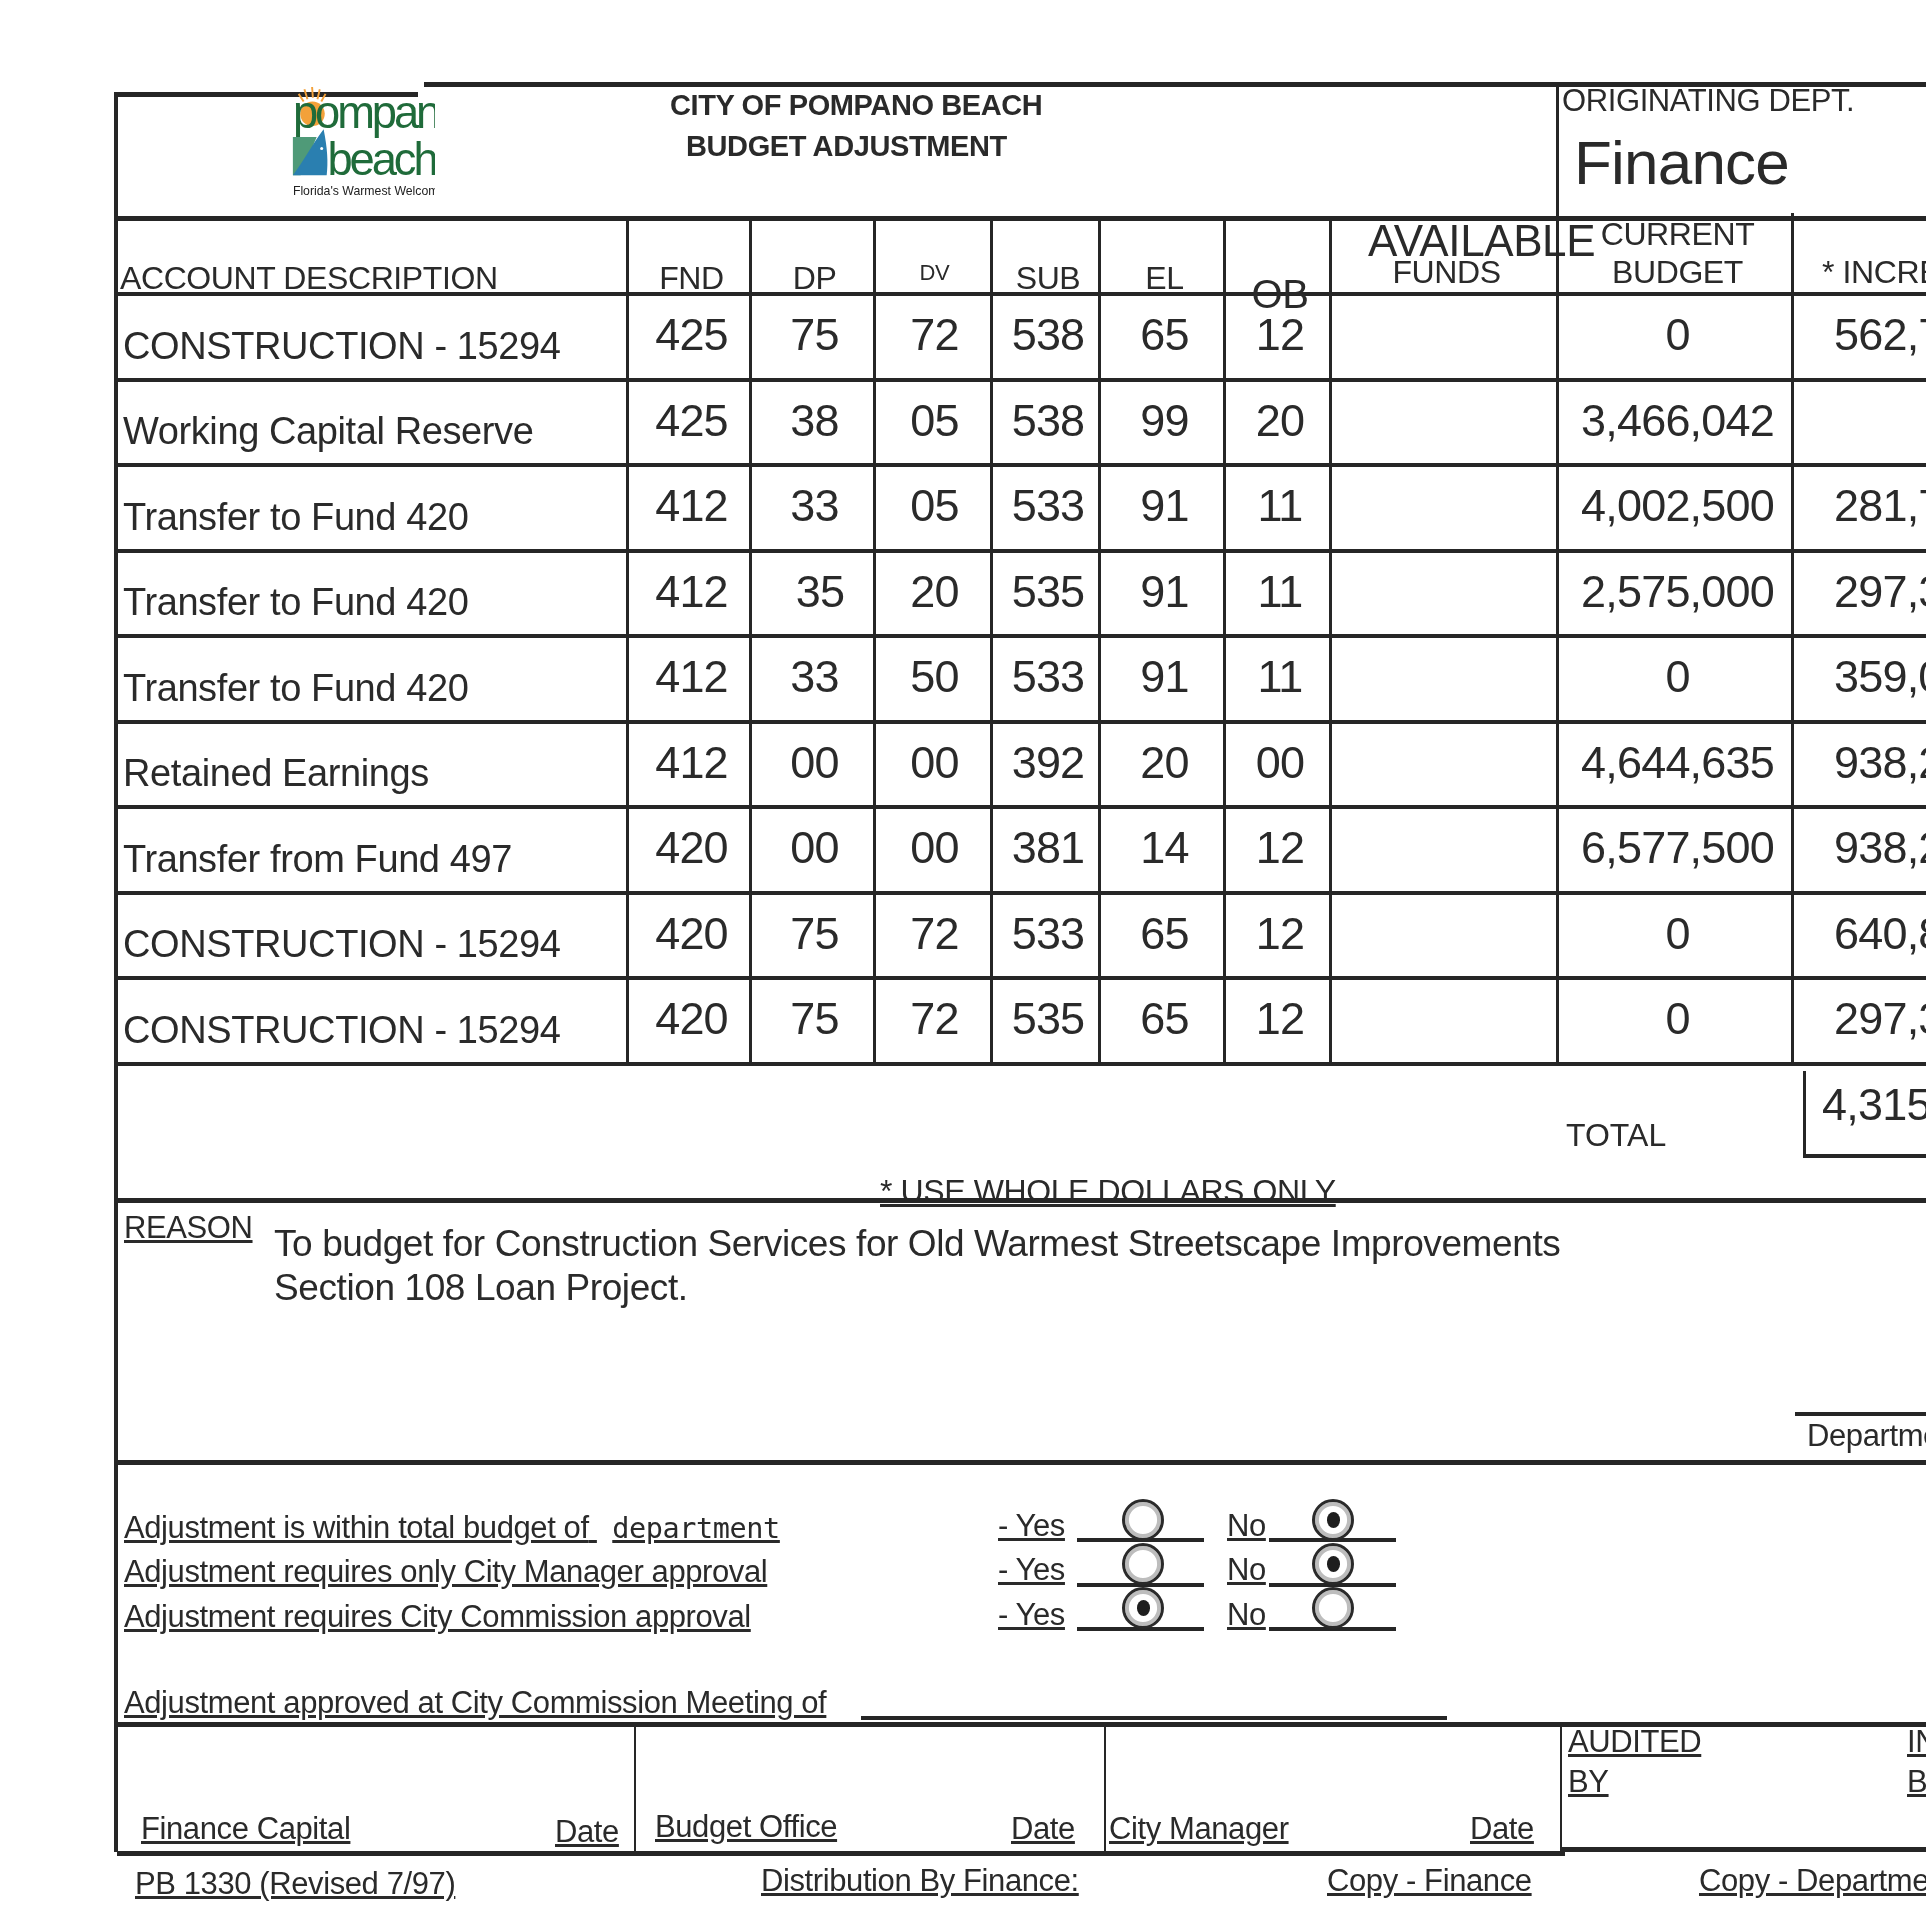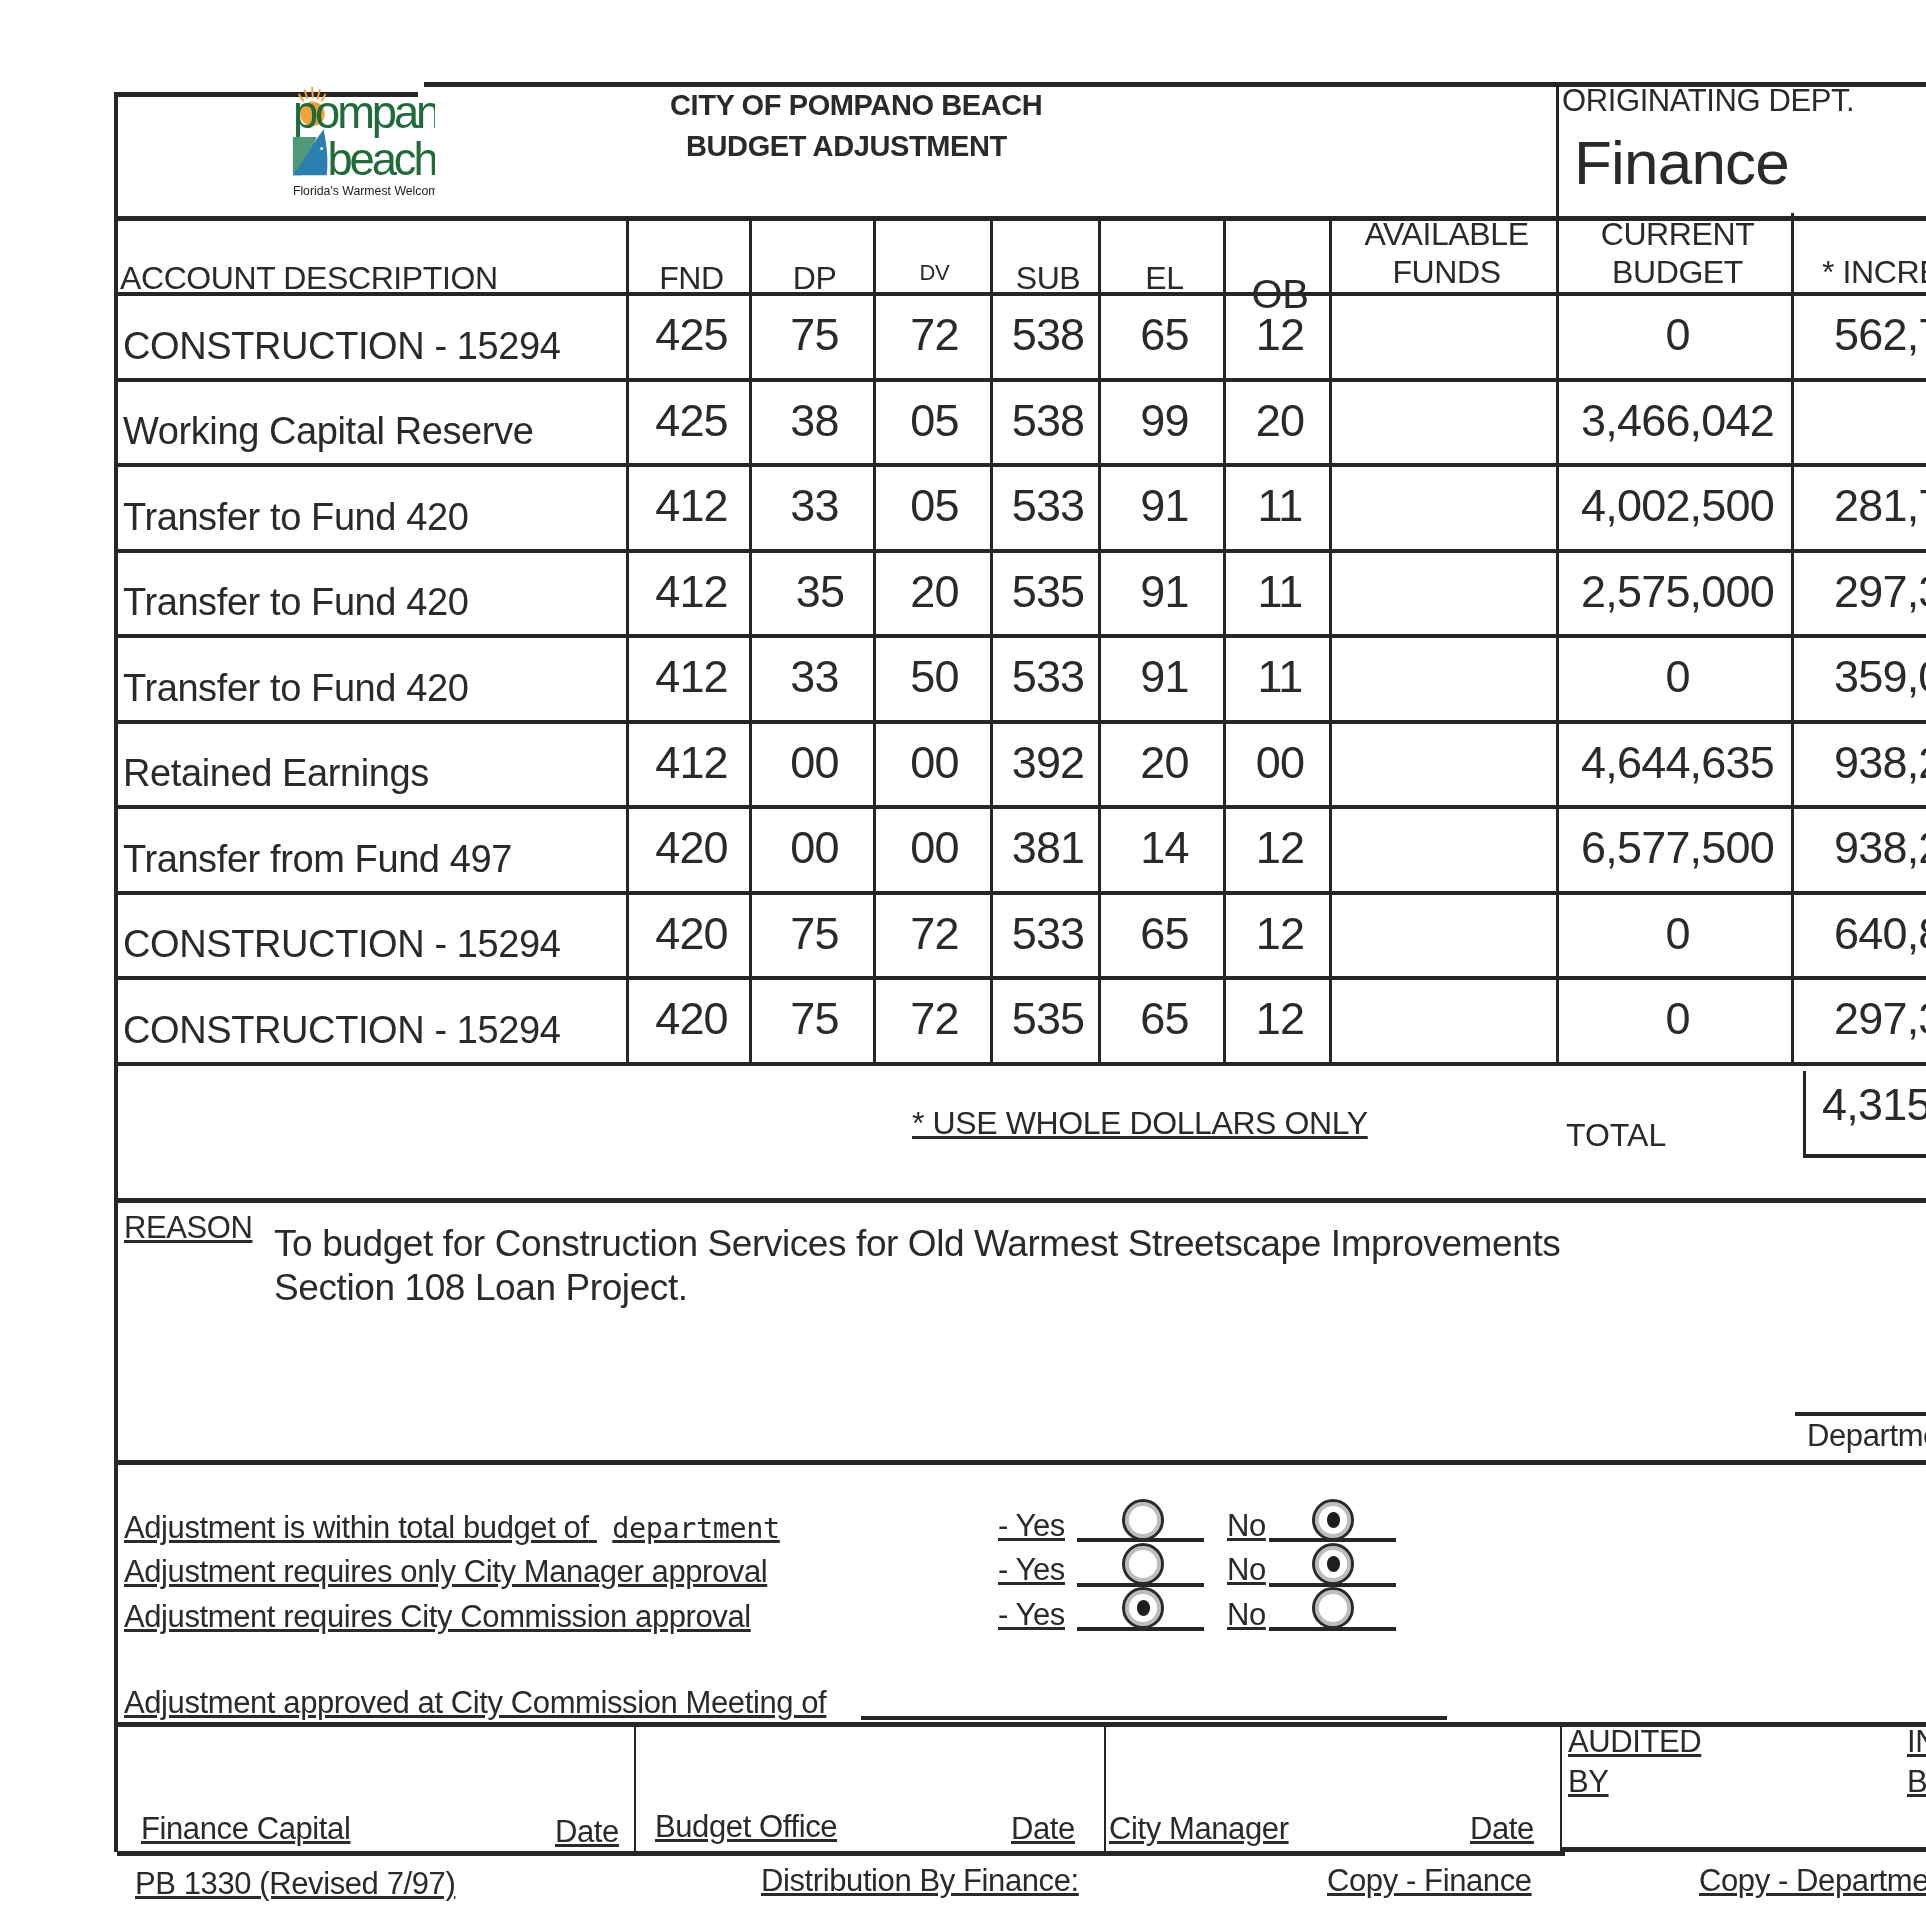--- a/index.html
+++ b/index.html
@@ -64,21 +64,21 @@
   <div class="line" style="left:114px; top:216px; width:2377px; height:4.6px;"></div>
   <div class="line" style="left:114px; top:292px; width:2377px; height:3.9px;"></div>
 
   <div class="cell-text hdr" style="left:120px; top:260px; font-size:32px;">ACCOUNT DESCRIPTION</div>
   <div class="cell-text hdr center" style="left:630px; width:123px; top:260px; font-size:32px;">FND</div>
   <div class="cell-text hdr center" style="left:753px; width:123px; top:260px; font-size:32px;">DP</div>
   <div class="cell-text hdr center" style="left:876px; width:117px; top:260px; font-size:22px;">DV</div>
   <div class="cell-text hdr center" style="left:994px; width:108px; top:260px; font-size:32px;">SUB</div>
   <div class="cell-text hdr center" style="left:1102px; width:125px; top:260px; font-size:32px;">EL</div>
   <div class="cell-text hdr center" style="left:1227px; width:106px; top:272px; font-size:40px;">OB</div>
-  <div class="cell-text hdr center" style="left:1333px; width:227px; top:216px; font-size:32px;">AVAILABLE</div>
+  <div class="cell-text hdr center" style="left:1333px; width:227px; top:216px; font-size:44px;padding-left:35px;">AVAILABLE</div>
   <div class="cell-text hdr center" style="left:1333px; width:227px; top:254px; font-size:32px;">FUNDS</div>
   <div class="cell-text hdr center" style="left:1560px; width:235px; top:216px; font-size:32px;">CURRENT</div>
   <div class="cell-text hdr center" style="left:1560px; width:235px; top:254px; font-size:32px;">BUDGET</div>
   <div class="cell-text hdr center" style="left:1795px; width:235px; top:254px; font-size:32px;">* INCREASE</div>
 
   <div id="rows">
       <div class="line" style="left: 626px; top: 216px; width: 2.7px; height: 850px;"></div>
       <div class="line" style="left: 749px; top: 216px; width: 2.7px; height: 850px;"></div>
       <div class="line" style="left: 873px; top: 216px; width: 2.7px; height: 850px;"></div>
       <div class="line" style="left: 990px; top: 216px; width: 2.7px; height: 850px;"></div>
@@ -208,21 +208,21 @@
         <div class="cell-text num center" style="left: 1102px; width: 125px; top: 993px;">65</div>
         <div class="cell-text num center" style="left: 1227px; width: 106px; top: 993px;">12</div>
         <div class="cell-text num center" style="left: 1333px; width: 227px; top: 993px;"></div>
         <div class="cell-text num center" style="left: 1560px; width: 235px; top: 993px;">0</div>
         <div class="cell-text num center" style="left: 1795px; width: 235px; top: 993px;">297,374</div>
         <div class="cell-text num center" style="left: 2030px; width: 235px; top: 993px;"></div>
       </div>
       <div class="line" style="left: 114px; top: 1198px; width: 2377px; height: 4.6px;"></div>
     </div>
 
-  <div class="cell-text" style="left:880px; top:1105px; font-size:32px; text-decoration:underline; letter-spacing:-0.4px;margin-left:32px;">* USE WHOLE DOLLARS ONLY</div>
+  <div class="cell-text" style="left:880px; top:1173px; font-size:32px; text-decoration:underline; letter-spacing:-0.4px;">* USE WHOLE DOLLARS ONLY</div>
   <div class="cell-text" style="left:1566px; top:1117px; font-size:32px;">TOTAL</div>
   <div class="cell-text num center" style="left:1803px; width:231px; top:1079px;">4,315,705</div>
 
   <div class="line" style="left:1803px; top:1154px; width:468px; height:3.9px;"></div>
   <div class="line" style="left:1803px; top:1071px; width:3.1px; height:85px;"></div>
 
 </div>
 
 <div>
   <div class="line" style="left:114px; top:1198px; width:2377px; height:4.6px;"></div>

